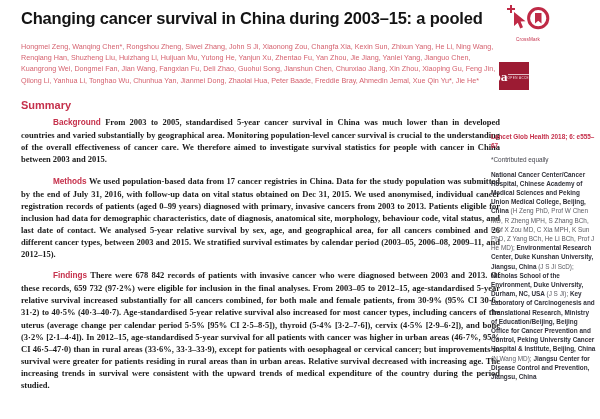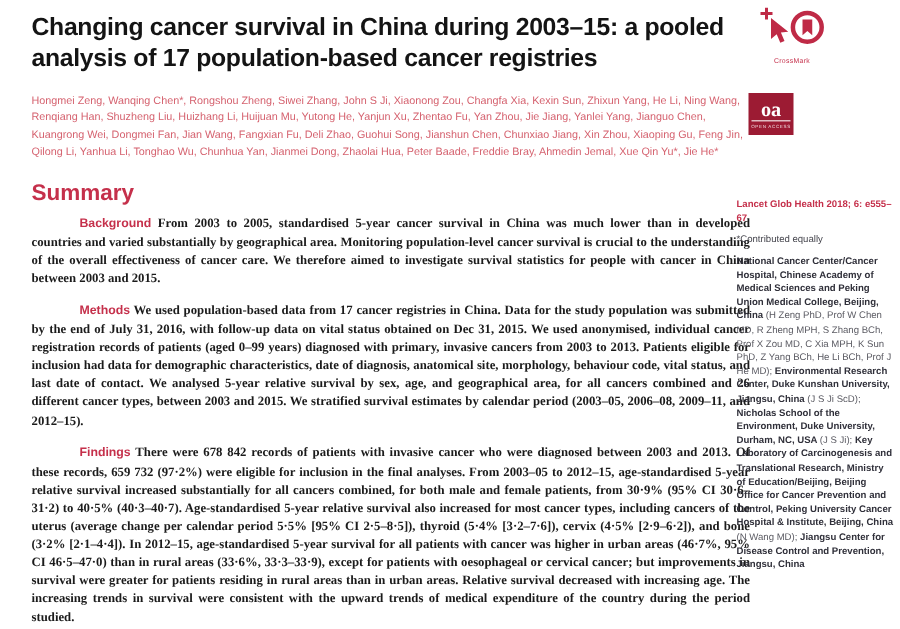--- a/index.html
+++ b/index.html
@@ -16,21 +16,21 @@
     color:#141414; white-space:nowrap;
   }
   .authors {
     margin-top:12px; width:479px;
     font-family:"Liberation Sans", sans-serif; 
     font-size:7.2px; line-height:11.4px; color:var(--author-red);
   }
   .summary-block { margin-top:13px; }
   .summary-heading {
     font-family:"Liberation Sans", sans-serif; font-weight:bold;
-    font-size:15px; color:var(--accent-red); margin:0 0 5px 0;
+    font-size:11px; color:var(--accent-red); margin:0 0 5px 0;
   }
   .abstract-para {
     font-family:"Liberation Serif", serif; font-weight:bold;
     font-size:8.5px; line-height:12.1px; text-align:justify;
     color:#1b1b1b; margin:0 0 9px 0;
   }
   .sec-label {
     font-family:"Liberation Sans", sans-serif; font-weight:bold;
     font-size:8.2px; color:var(--accent-red);padding-left:32px;
   }
@@ -38,21 +38,21 @@
   .crossmark {
     position:absolute; left:502px; top:5px; width:52px;
     display:flex; flex-direction:column; align-items:center; cursor:pointer;
   }
   .crossmark-label {
     font-size:4.6px; color:var(--accent-red); margin-top:0.5px; letter-spacing:0.2px;
   }
   
   .oa-badge {
     position:absolute; left:499px; top:62px; width:30px; height:28px;
-    background:var(--oa-bg); display:flex; flex-direction:column;
+    background:var(--oa-bg); display:flex; flex-direction:row;
     align-items:center; justify-content:center;
   }
   .oa-text {
     color:#ffffff; font-weight:bold; font-size:13.5px; line-height:13px;
     font-family:"Liberation Serif", serif;
   }
   .oa-sub {
     color:rgba(255,255,255,0.85); font-size:3px; letter-spacing:0.45px;
     border-top:0.5px solid rgba(255,255,255,0.7); padding-top:1px; margin-top:1.5px;
     white-space:nowrap;
@@ -70,21 +70,20 @@
 </style>
 </head>
 <body>
 
 <div class="page">
 
   <div class="main-col">
 
     <div class="title-block">
       <div class="title-line">Changing cancer survival in China during 2003–15: a pooled</div>
-      <div class="title-line">analysis of 17 population-based cancer registries</div>
     </div>
 
     <p class="authors">Hongmei Zeng, Wanqing Chen*, Rongshou Zheng, Siwei Zhang, John S Ji, Xiaonong Zou, Changfa Xia, Kexin Sun, Zhixun Yang, He Li, Ning Wang, Renqiang Han, Shuzheng Liu, Huizhang Li, Huijuan Mu, Yutong He, Yanjun Xu, Zhentao Fu, Yan Zhou, Jie Jiang, Yanlei Yang, Jianguo Chen, Kuangrong Wei, Dongmei Fan, Jian Wang, Fangxian Fu, Deli Zhao, Guohui Song, Jianshun Chen, Chunxiao Jiang, Xin Zhou, Xiaoping Gu, Feng Jin, Qilong Li, Yanhua Li, Tonghao Wu, Chunhua Yan, Jianmei Dong, Zhaolai Hua, Peter Baade, Freddie Bray, Ahmedin Jemal, Xue Qin Yu*, Jie He*</p>
 
     <section class="summary-block">
       <h2 class="summary-heading">Summary</h2>
       <div id="summary-sections">
           <p class="abstract-para"><span class="sec-label">Background</span> From 2003 to 2005, standardised 5-year cancer survival in China was much lower than in developed countries and varied substantially by geographical area. Monitoring population-level cancer survival is crucial to the understanding of the overall effectiveness of cancer care. We therefore aimed to investigate survival statistics for people with cancer in China between 2003 and 2015.</p>
           <p class="abstract-para"><span class="sec-label">Methods</span> We used population-based data from 17 cancer registries in China. Data for the study population was submitted by the end of July 31, 2016, with follow-up data on vital status obtained on Dec 31, 2015. We used anonymised, individual cancer registration records of patients (aged 0–99 years) diagnosed with primary, invasive cancers from 2003 to 2013. Patients eligible for inclusion had data for demographic characteristics, date of diagnosis, anatomical site, morphology, behaviour code, vital status, and last date of contact. We analysed 5-year relative survival by sex, age, and geographical area, for all cancers combined and 26 different cancer types, between 2003 and 2015. We stratified survival estimates by calendar period (2003–05, 2006–08, 2009–11, and 2012–15).</p>
           <p class="abstract-para"><span class="sec-label">Findings</span> There were 678 842 records of patients with invasive cancer who were diagnosed between 2003 and 2013. Of these records, 659 732 (97·2%) were eligible for inclusion in the final analyses. From 2003–05 to 2012–15, age-standardised 5-year relative survival increased substantially for all cancers combined, for both male and female patients, from 30·9% (95% CI 30·6–31·2) to 40·5% (40·3–40·7). Age-standardised 5-year relative survival also increased for most cancer types, including cancers of the uterus (average change per calendar period 5·5% [95% CI 2·5–8·5]), thyroid (5·4% [3·2–7·6]), cervix (4·5% [2·9–6·2]), and bone (3·2% [2·1–4·4]). In 2012–15, age-standardised 5-year survival for all patients with cancer was higher in urban areas (46·7%, 95% CI 46·5–47·0) than in rural areas (33·6%, 33·3–33·9), except for patients with oesophageal or cervical cancer; but improvements in survival were greater for patients residing in rural areas than in urban areas. Relative survival decreased with increasing age. The increasing trends in survival were consistent with the upward trends of medical expenditure of the country during the period studied.</p>

